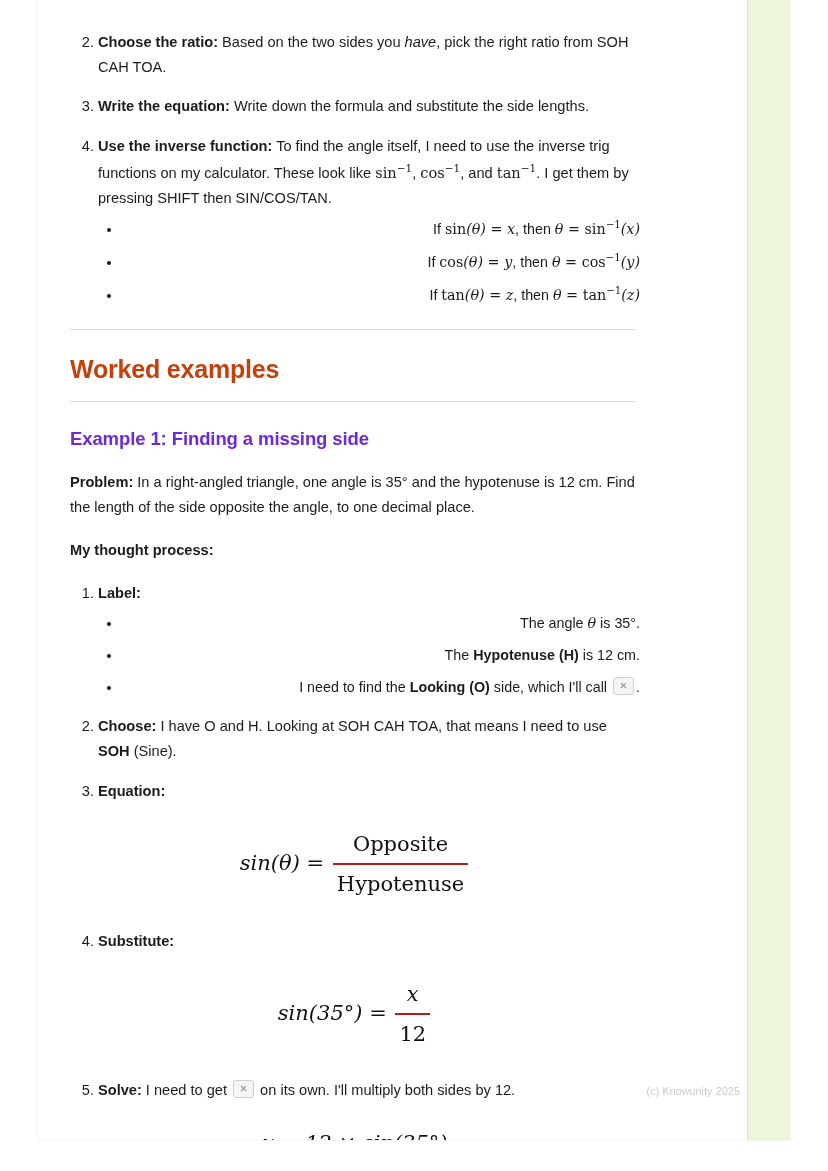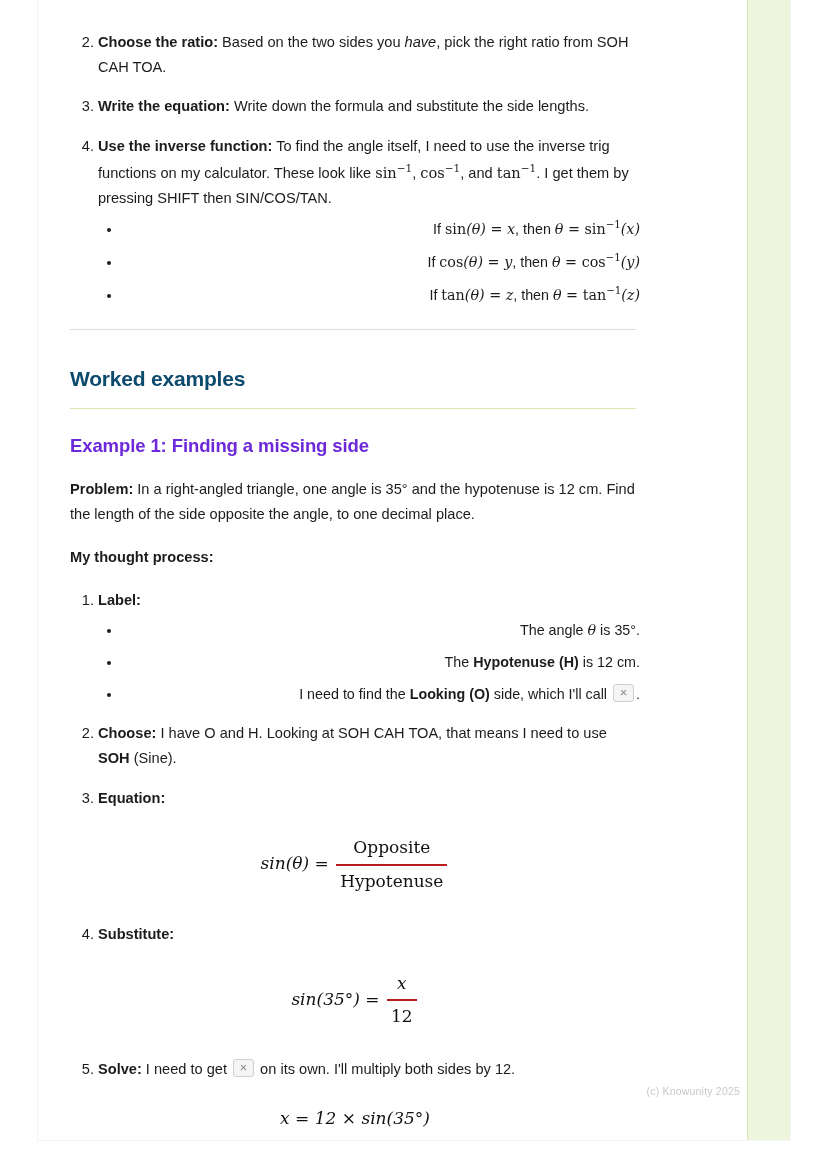--- a/index.html
+++ b/index.html
@@ -88,23 +88,23 @@
   }
   
   .hr {
     border: 0;
     border-top: 1px solid #dcdcdc;
     margin: 22px 0 0 0;
     width: 566px;
   }
   
   h2.worked {
-    font-size: 21px;
-    color: #0c4a6e;
-    margin: 37px 0 0 0;
+    font-size: 25px;
+    color: #c2410c;
+    margin: 25px 0 0 0;
     letter-spacing: -0.2px;
   }
   .h2-rule {
     border: 0;
     border-top: 1px solid #d8e8b4;
     margin: 17px 0 0 0;
     width: 566px;
   }
   h3.example {
     font-size: 18.5px;
@@ -152,21 +152,21 @@
     width: 7px;
     height: 1.4px;
     background: #8a8a8a;
   }
   .broken-img::before { transform: rotate(45deg); }
   .broken-img::after  { transform: rotate(-45deg); }
   
   .dmath {
     text-align: center;
     font-family: "DejaVu Serif", serif;
-    font-size: 17px;
+    font-size: 21px;
     margin: 22px 0 26px 0;
     color: #111;
   }
   .frac {
     display: inline-block;
     vertical-align: middle;
     text-align: center;
     margin: 0 2px;
   }
   .frac .num {

